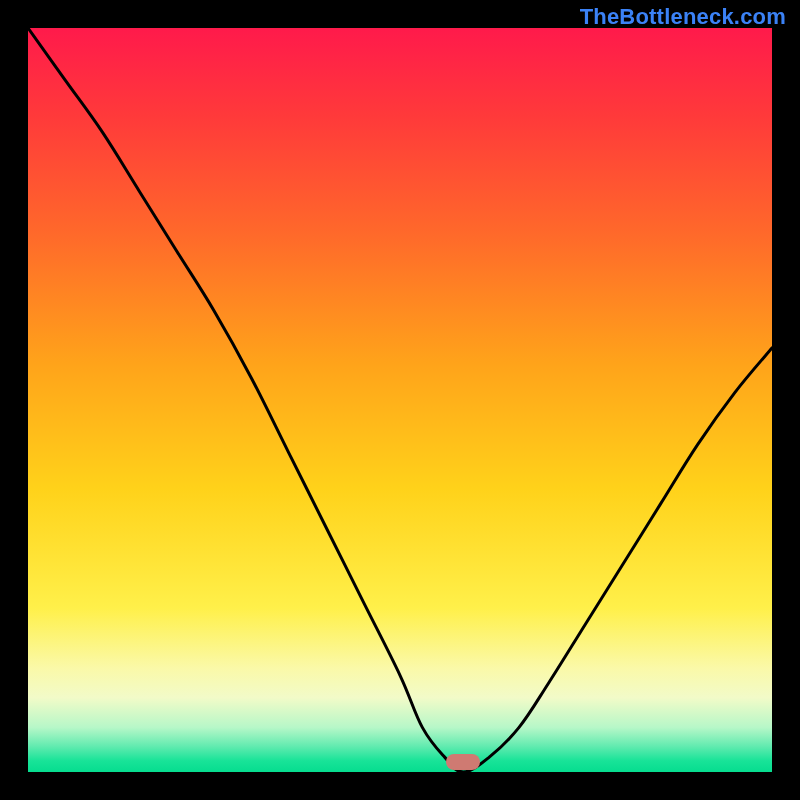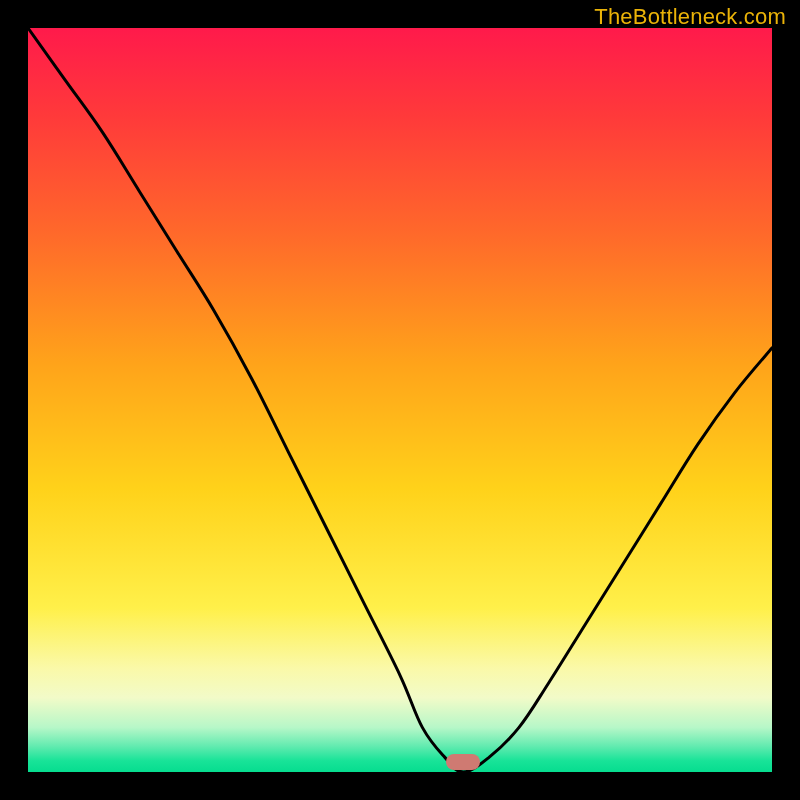--- a/index.html
+++ b/index.html
@@ -14,23 +14,23 @@
   .frame {
     position: relative;
     width: 800px;
     height: 800px;
     background: #000;
   }
   .watermark {
     position: absolute;
     top: 4px;
     right: 14px;
-    color: #eab308;
+    color: #3b82f6;
     font-size: 22px;
-    font-weight: 400;
+    font-weight: 700;
     letter-spacing: 0.2px;
     z-index: 5;
     user-select: none;
   }
   .plot-area {
     position: absolute;
     left: 28px;
     top: 28px;
     width: 744px;
     height: 744px;

